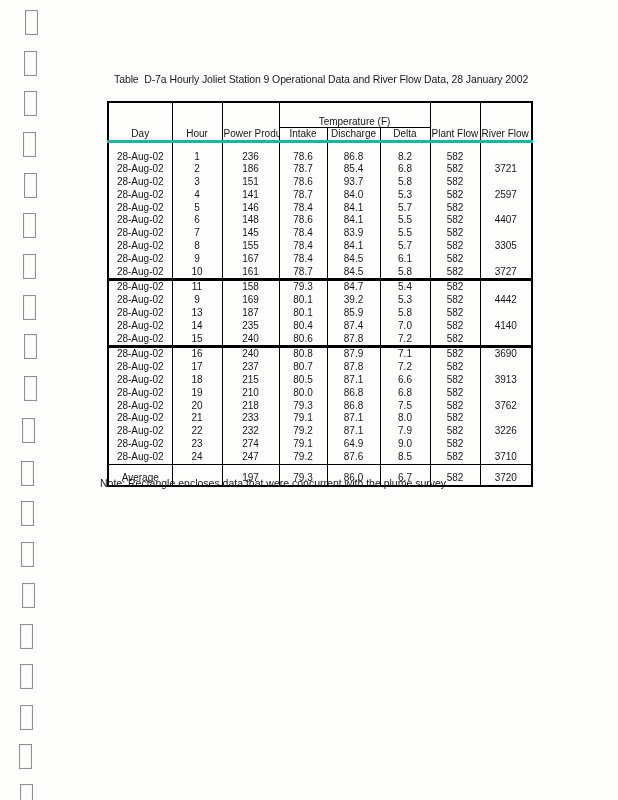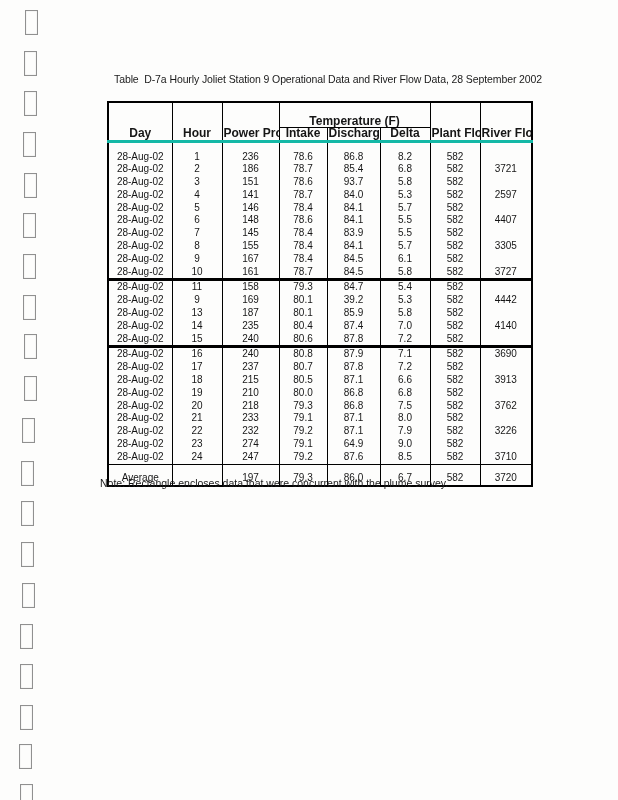--- a/index.html
+++ b/index.html
@@ -50,22 +50,22 @@
   #data-table th, #data-table td {
     border-left: 1px solid #000;
     border-right: 1px solid #000;
     padding: 0 1px;
     text-align: center;
     overflow: hidden;
     white-space: nowrap;
   }
   #data-table { border: 2px solid #000; }
   thead th {
-    font-weight: bold;
-    font-size: 12px;
+    font-weight: normal;
+    font-size: 10px;
     line-height: 11.5px;
     vertical-align: bottom;
     padding-bottom: 1px;
     margin-top: 12px;
   }
   th.multiline { white-space: pre-line; }
   th.hdr-bottom { border-bottom: 3px solid #14b8a6; }
   th.temp-group { border-bottom: 1px solid #000; height: 24px; }
   tr.head-spacer td { height: 8px; }
   tbody td {
@@ -109,21 +109,21 @@
       <div class="hole" style="top: 501px; left: 21px;"></div>
       <div class="hole" style="top: 542px; left: 21px;"></div>
       <div class="hole" style="top: 583px; left: 22px;"></div>
       <div class="hole" style="top: 624px; left: 20px;"></div>
       <div class="hole" style="top: 664px; left: 20px;"></div>
       <div class="hole" style="top: 705px; left: 20px;"></div>
       <div class="hole" style="top: 744px; left: 19px;"></div>
       <div class="hole" style="top: 784px; left: 20px;"></div>
     </div>
 
-  <div id="doc-title">Table  D-7a Hourly Joliet Station 9 Operational Data and River Flow Data, 28 September 2002</div>
+  <div id="doc-title">Table  D-7a Hourly Joliet Station 9 Operational Data and River Flow Data, 28 January 2002</div>
 
   <table id="data-table">
     <colgroup>
       <col style="width:64px">
         <col style="width:50px">
         <col style="width:57px">
       <col style="width:48px">
         <col style="width:53px">
         <col style="width:50px">
       <col style="width:50px">

